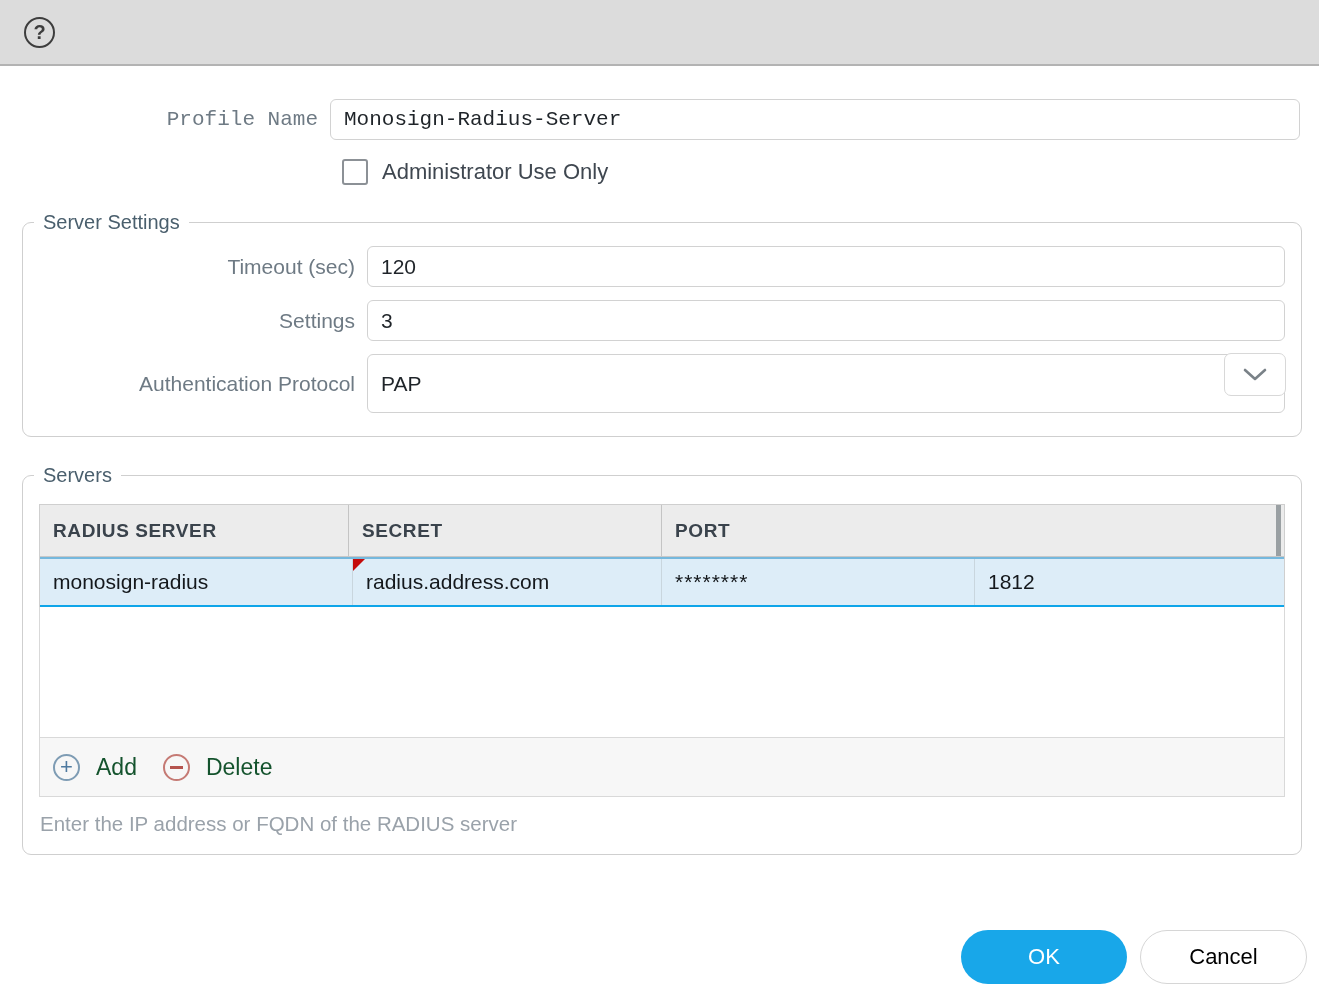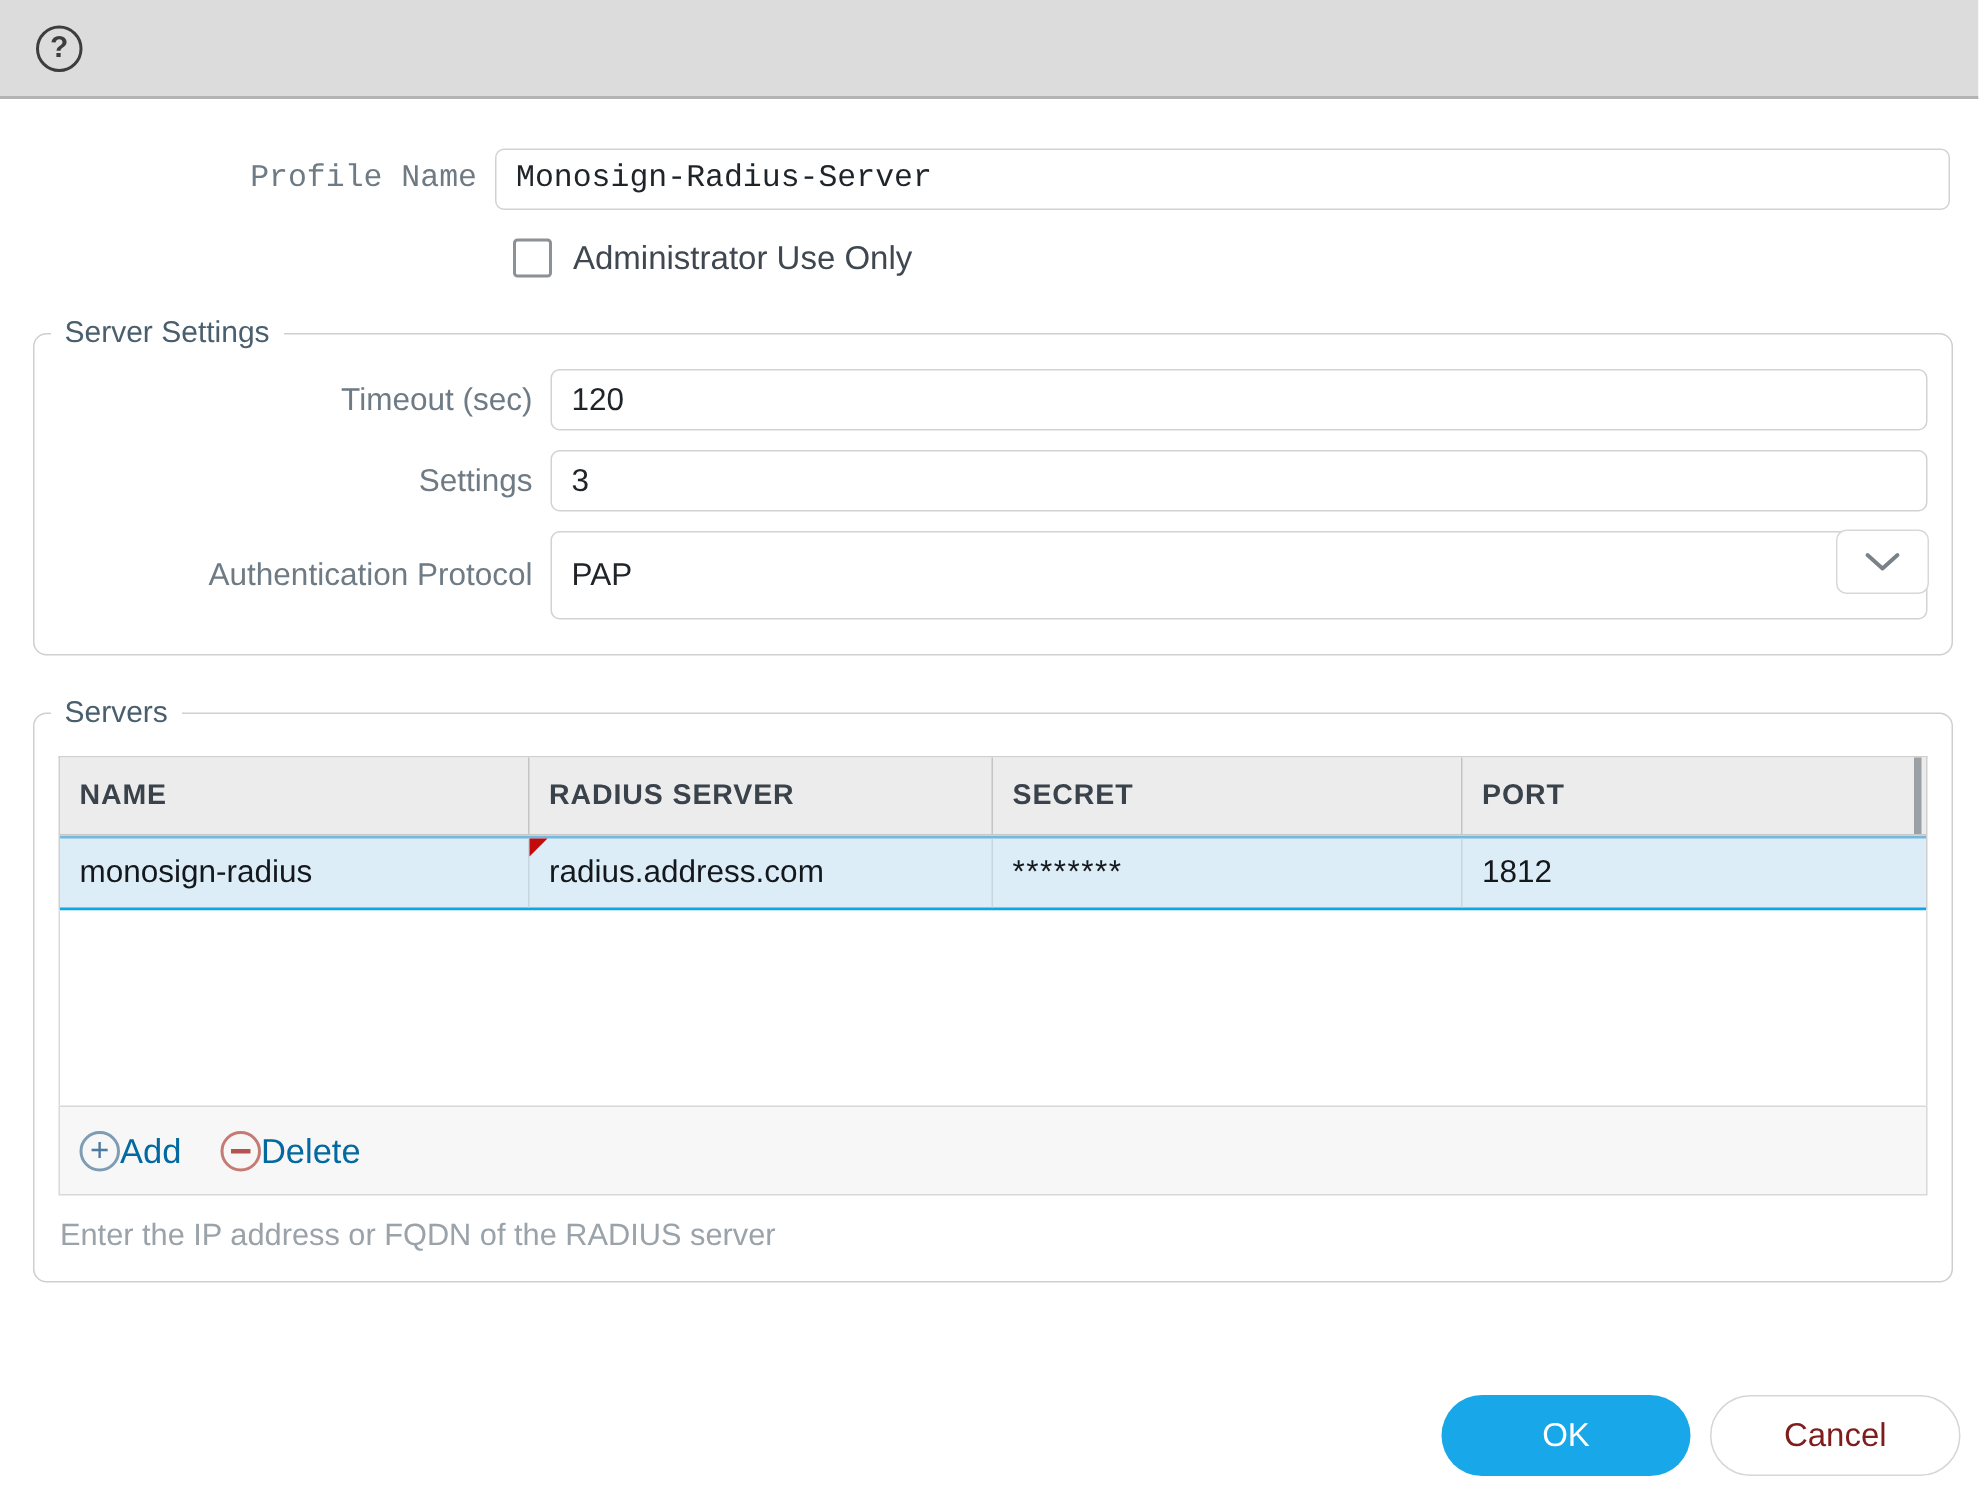--- a/index.html
+++ b/index.html
@@ -207,21 +207,21 @@
     padding-left: 13px;
   }
   .table-btn {
     display: flex; align-items: center;
     background: none; border: none;
     font-family: inherit;
     cursor: pointer;
     margin-right: 26px;
     padding: 0;
   }
-  .table-btn .btn-text { font-size: 23px; color: #0369a1; margin-left: 0; }
+  .table-btn .btn-text { font-size: 23px; color: #14532d; margin-left: 16px; }
   .circle-icon {
     width: 27px; height: 27px;
     border-radius: 50%;
     display: flex; align-items: center; justify-content: center;
     flex: none;
   }
   .add-circle { border: 2px solid #7e9cb4; color: #4f7aa0; font-size: 22px; line-height: 1; }
   .del-circle { border: 2px solid #c57a74; }
   .del-minus { width: 13px; height: 3px; background: #b5544e; }
 
@@ -248,21 +248,21 @@
   .btn-ok {
     width: 166px;
     background: #18a7e9;
     border: none;
     color: #ffffff;
   }
   .btn-cancel {
     width: 167px;
     background: #ffffff;
     border: 1px solid #d6d6d6;
-    color: #7f1d1d;
+    color: #000000;
     margin-left: 13px;
   }
 </style>
 </head>
 <body>
 
 <div class="dialog-header">
   <div class="help-icon">?</div>
 </div>
 
@@ -300,21 +300,20 @@
     </div>
   </div>
 </fieldset>
 
 <fieldset class="group servers-group">
   <legend>Servers</legend>
   <div class="servers-inner">
 
     <div class="server-table">
       <div class="t-header">
-        <div class="cell col-1">NAME</div>
         <div class="cell col-2">RADIUS SERVER</div>
         <div class="cell col-3">SECRET</div>
         <div class="cell col-4">PORT</div>
       </div>
 
       <div class="t-row-selected">
         <div class="cell col-1">monosign-radius</div>
         <div class="cell col-2">
           <span class="modified-marker"></span>
           <span>radius.address.com</span>

